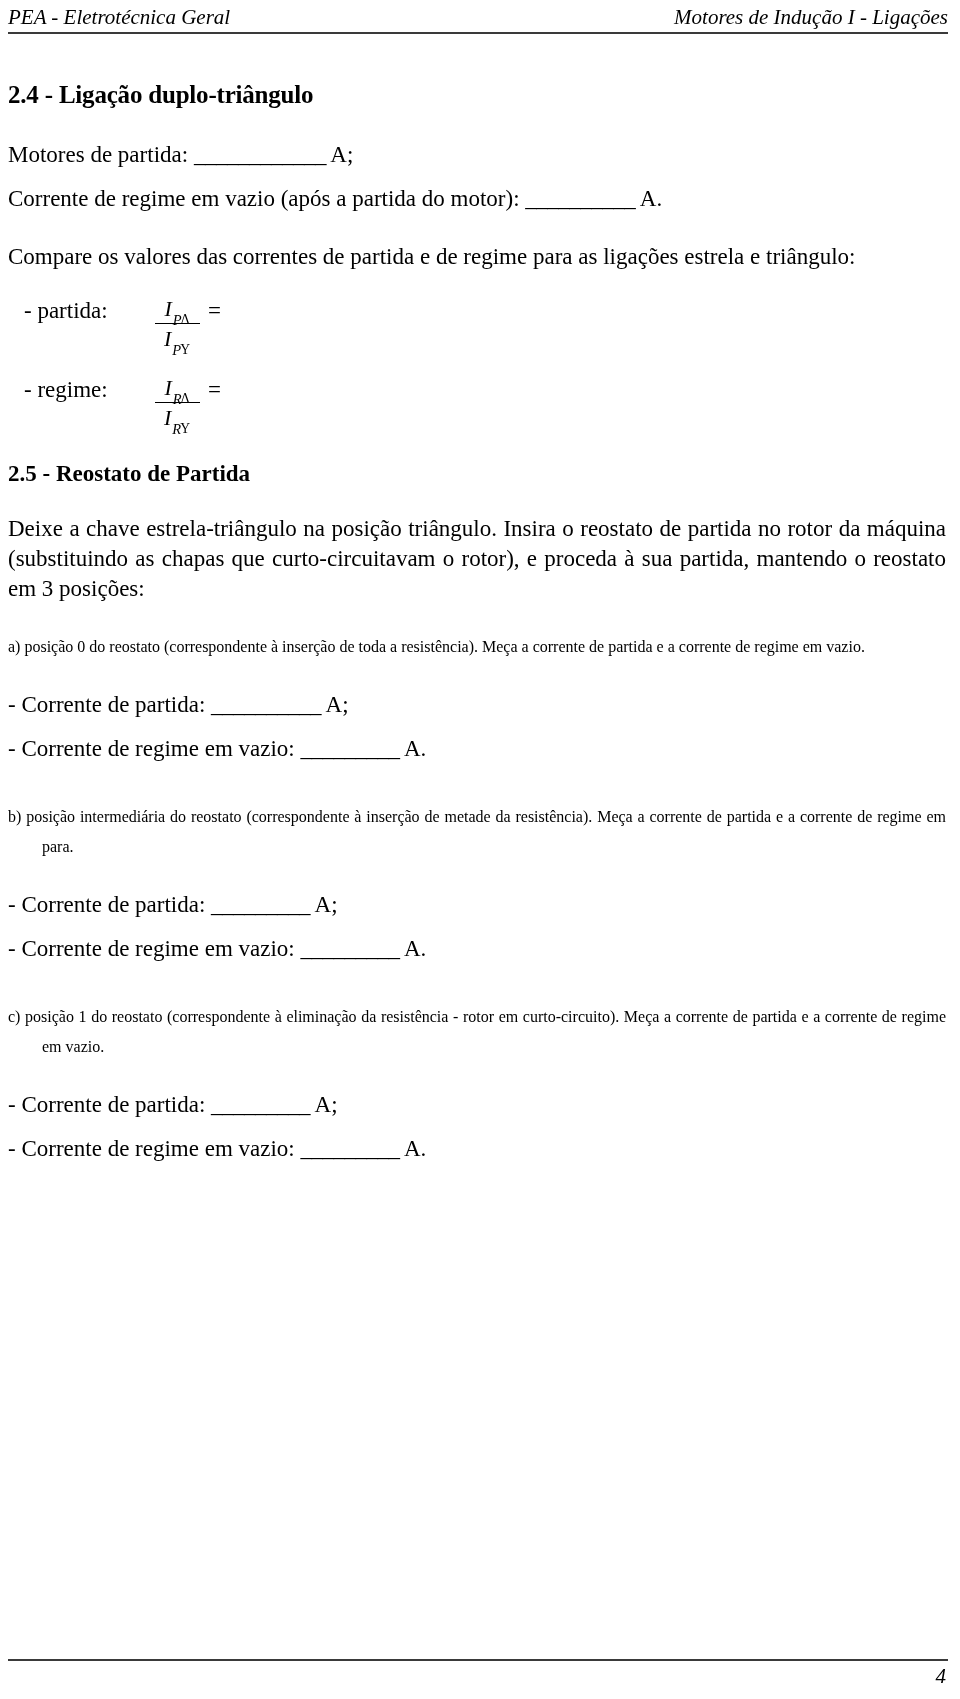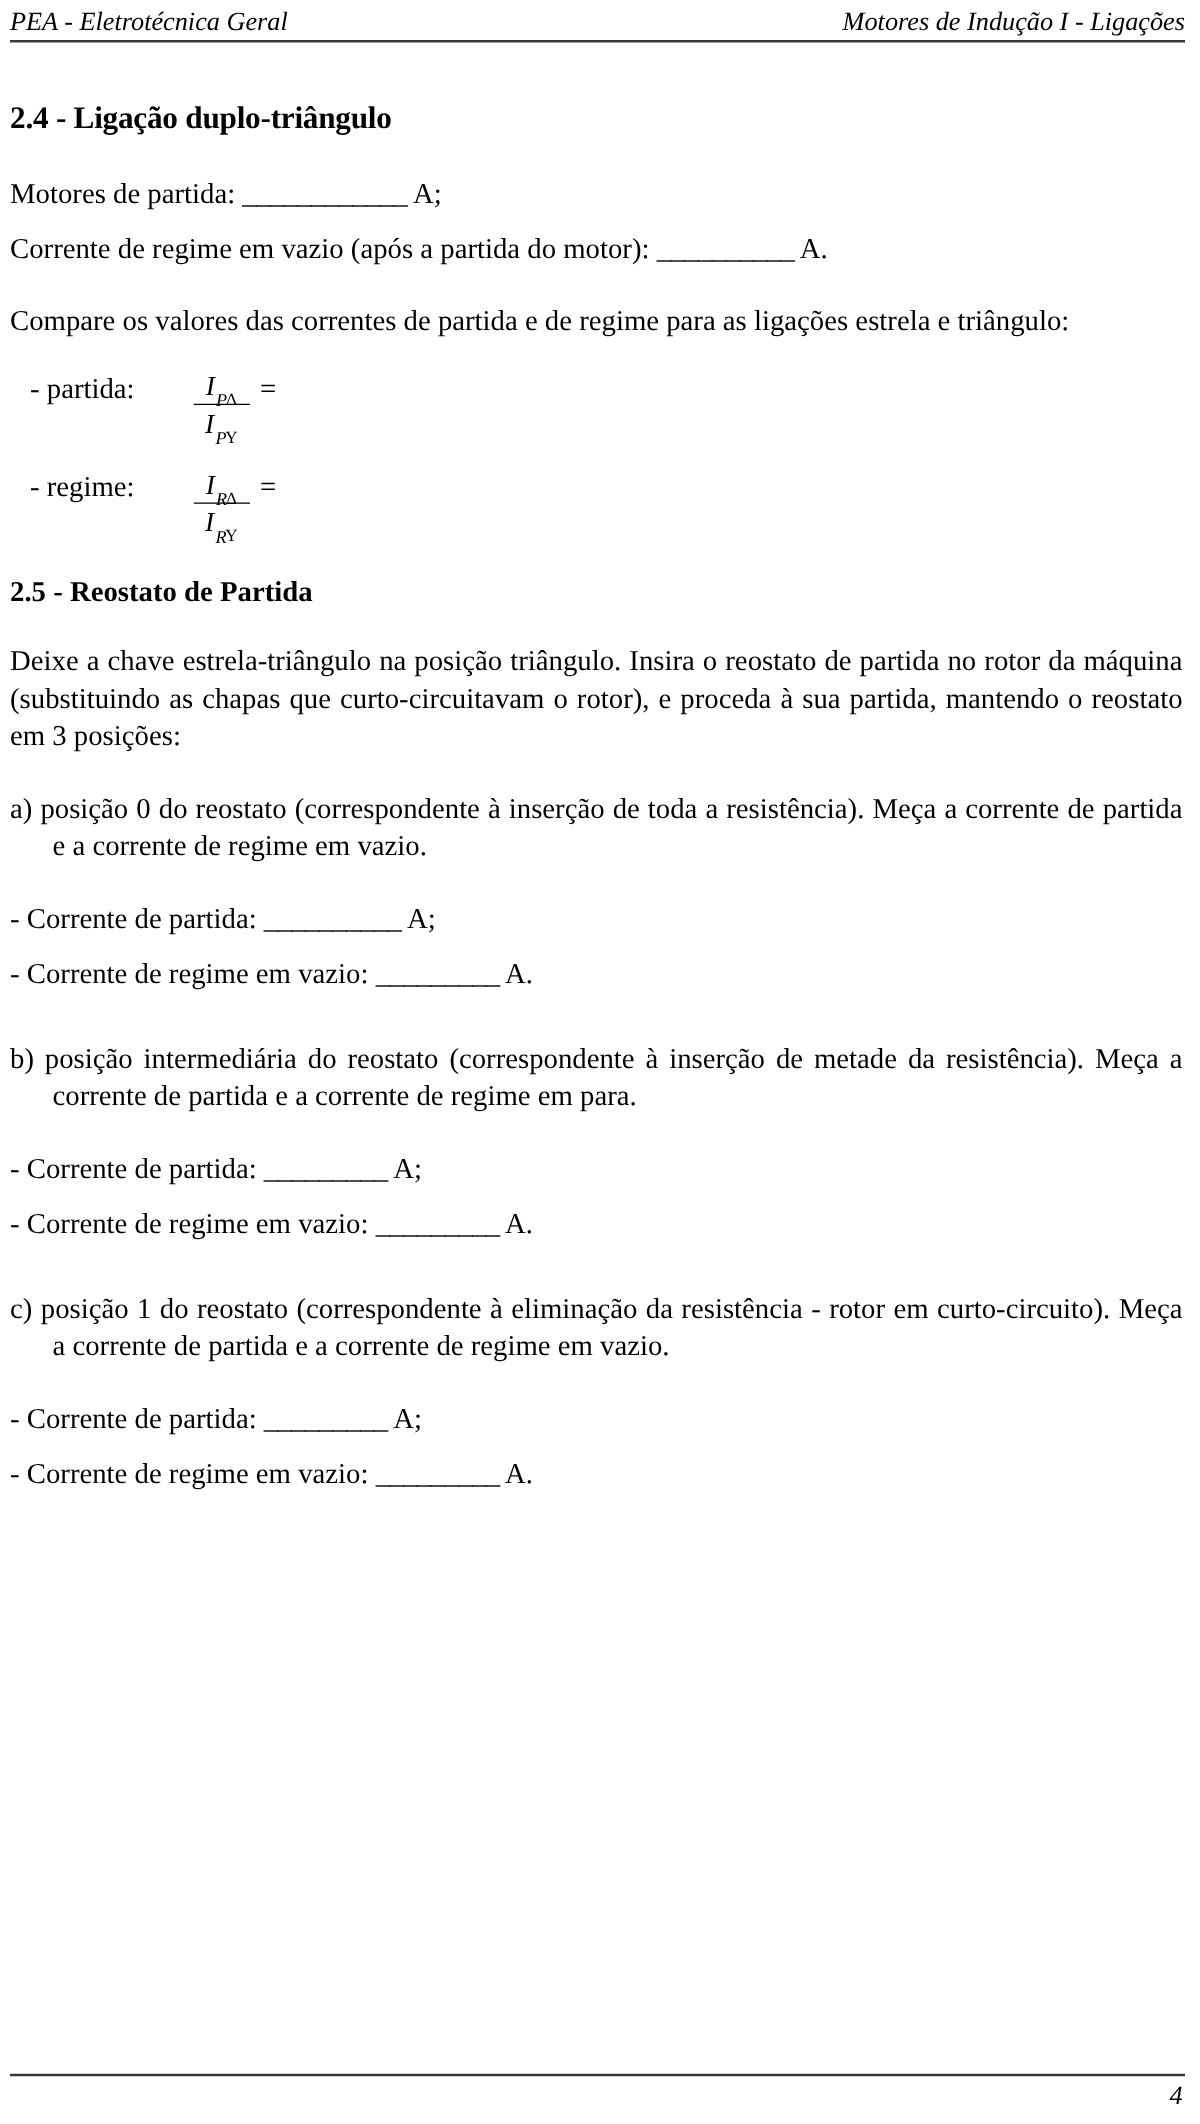--- a/index.html
+++ b/index.html
@@ -74,21 +74,21 @@
 
   p.line {
     font-size: 23px;
     line-height: 30px;
     margin: 0 0 14px 0;
     text-align: left;
   }
 
   
   .item {
-    font-size: 23px;
+    font-size: 16px;
     line-height: 30px;
     text-align: justify;
     margin: 0;
     padding-left: 34px;
     text-indent: -34px;
   }
 
   .blank { white-space: pre; letter-spacing: -0.5px; }
 
   

